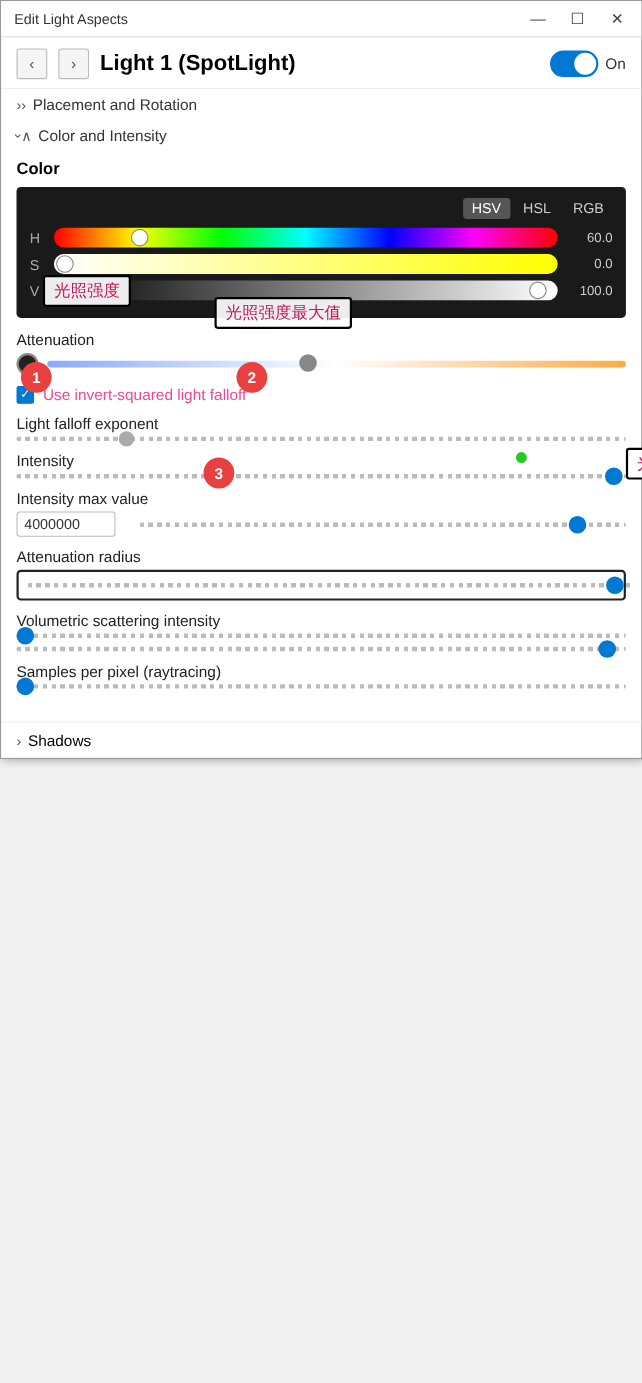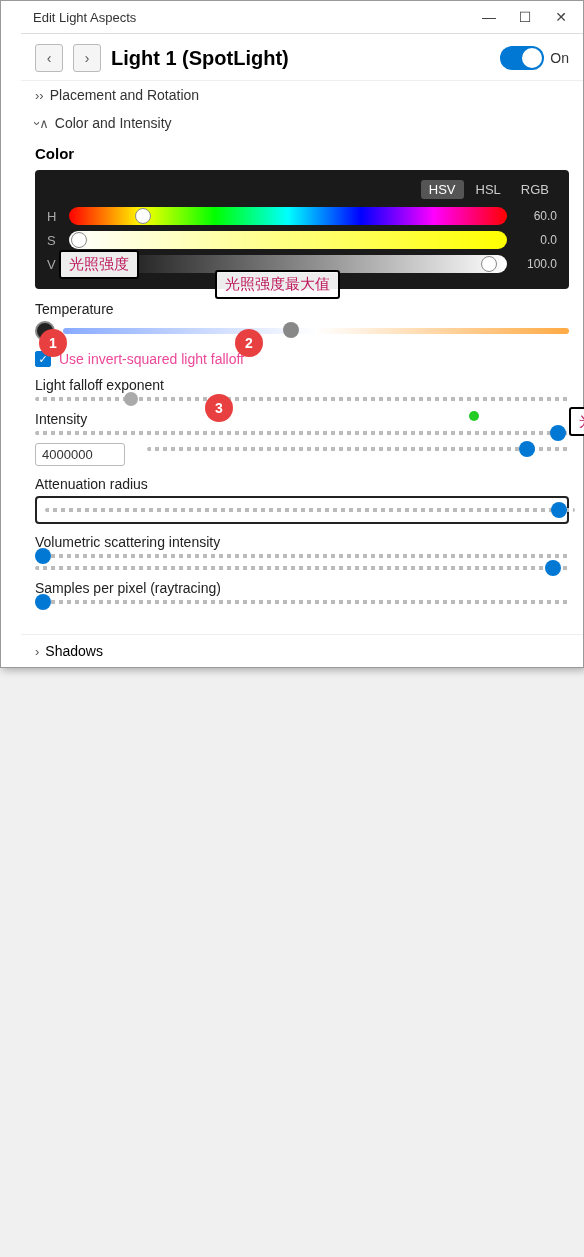--- a/index.html
+++ b/index.html
@@ -7,21 +7,20 @@
       font-family: 'Segoe UI', Arial, sans-serif;
       background: #f0f0f0;
       width: 584px;
       min-height: 1257px;
     }
     .window {
       width: 584px;
       background: #ffffff;
       border: 1px solid #999;
       box-shadow: 2px 2px 8px rgba(0,0,0,0.3);
-      padding-left: 20px;
     }
     .title-bar {
       background: #ffffff;
       border-bottom: 1px solid #ddd;
       padding: 8px 12px;
       display: flex;
       align-items: center;
       justify-content: space-between;
     }
     .title-bar-left {
@@ -250,20 +249,21 @@
     .input-field {
       border: 1px solid #bbb;
       border-radius: 3px;
       padding: 3px 6px;
       font-size: 13px;
       width: 90px;
       color: #333;
     }
     .input-row {
       display: flex;
+      align-items: center;
       gap: 22px;
       margin-top: 4px;
     }
     .input-slider-container {
       flex: 1;
     }
     .temperature-slider {
       background: linear-gradient(to right, #88aaff, #ffffff, #ffaa44);
     }
     .annotation-circle {
@@ -404,21 +404,21 @@
       <div style="position:absolute; left:24px; top:80px; z-index:5; pointer-events:none;">
         <div class="annotation-text-box">光照强度</div>
       </div>
 
       <div style="position:absolute; left:180px; top:100px; z-index:5; pointer-events:none;">
         <div class="annotation-text-box">光照强度最大值</div>
       </div>
     </div>
 
     <div class="slider-section relative-container">
-      <div class="prop-label">Temperature</div>
+      <div class="prop-label">Attenuation</div>
       <div style="position:relative; display:flex; align-items:center; gap:8px;">
         <div style="width:20px; height:20px; background:#222; border-radius:50%; border:2px solid #888; cursor:pointer;"></div>
         <div style="flex:1; position:relative;">
           <div class="dashed-slider-track temperature-slider" style="background: linear-gradient(to right, #88aaff, #ffffff, #ffaa44); height:6px; border-radius:3px;">
             <div class="slider-thumb-gray" style="left: calc(45% - 8px);"></div>
           </div>
         </div>
       </div>
 
       <div style="position:absolute; left: 4px; top: 28px;">
@@ -457,20 +457,21 @@
 
       <div style="position:absolute; right:0px; top:-4px; z-index:5; pointer-events:none;">
         <div class="annotation-text-box">光照的衰减范围</div>
       </div>
       <div class="dashed-slider-track" style="background: repeating-linear-gradient(to right, #bbb 0px, #bbb 4px, transparent 4px, transparent 8px); height:4px;">
         <div class="slider-thumb" style="left: calc(98% - 8px);"></div>
       </div>
     </div>
 
     <div class="slider-section">
+      <div class="prop-label">Intensity max value</div>
       <div class="input-row">
         <input type="text" class="input-field" value="4000000" style="">
         <div class="input-slider-container">
           <div class="dashed-slider-track" style="background: repeating-linear-gradient(to right, #bbb 0px, #bbb 4px, transparent 4px, transparent 8px); height:4px;">
             <div class="slider-thumb" style="left: calc(90% - 8px);"></div>
           </div>
         </div>
       </div>
     </div>
 

